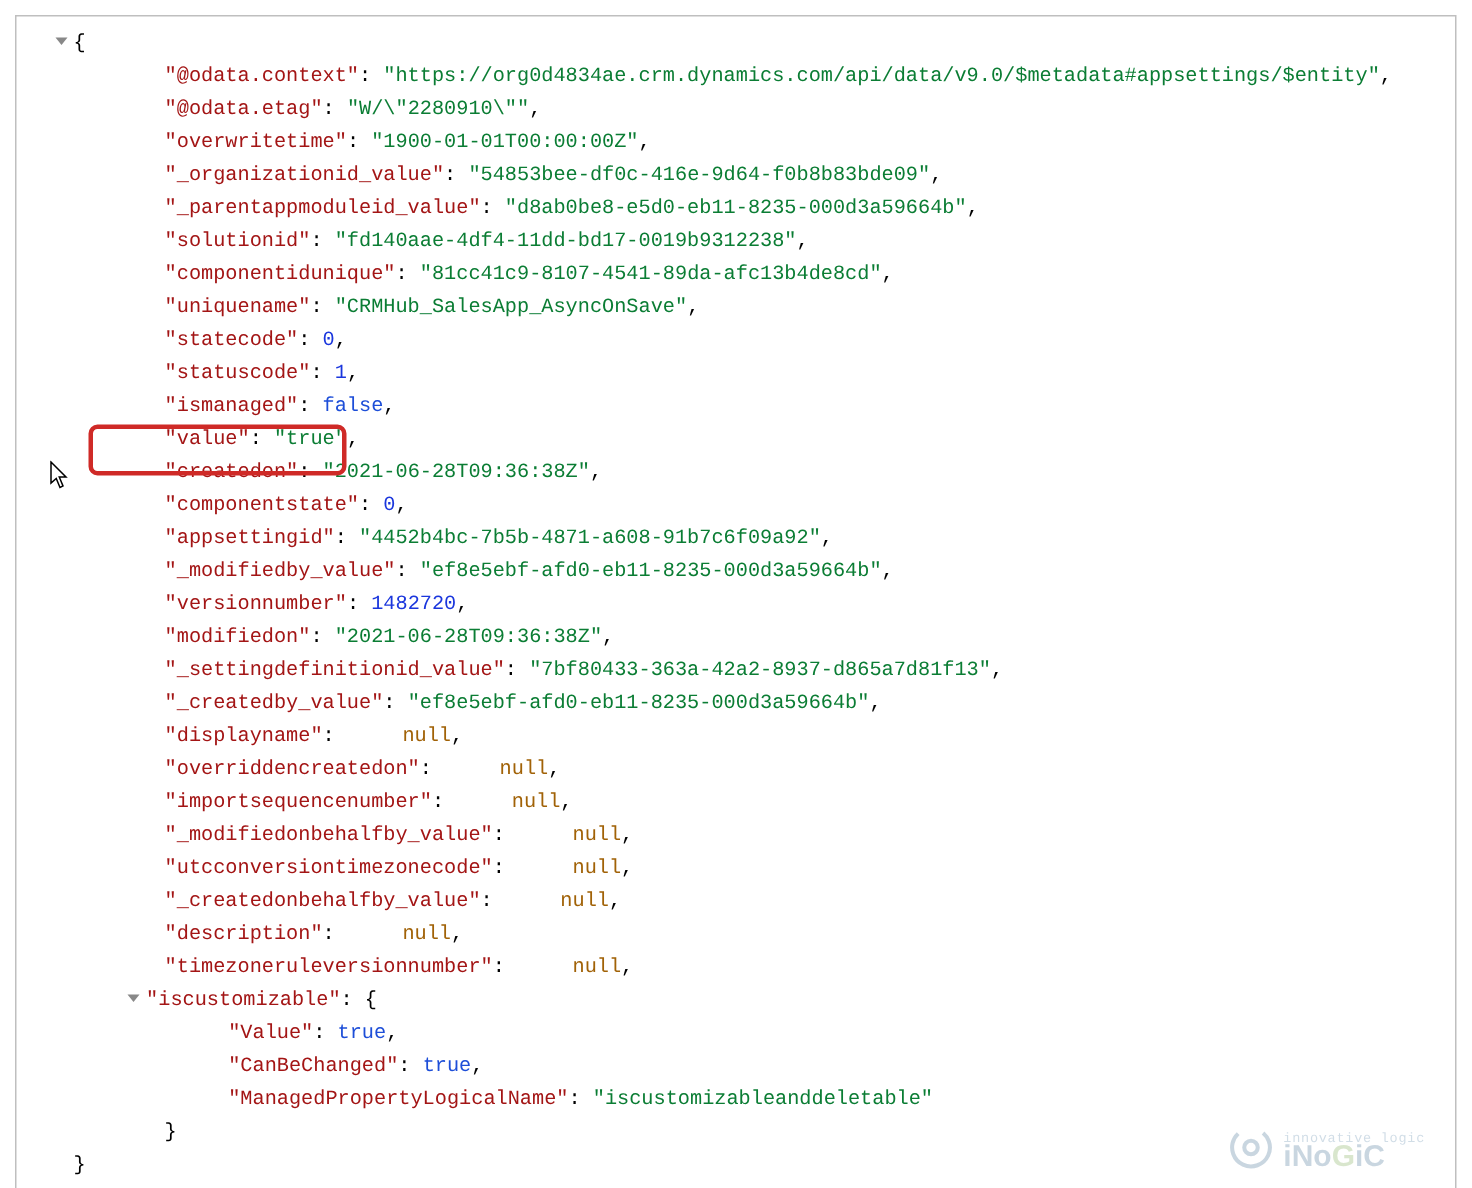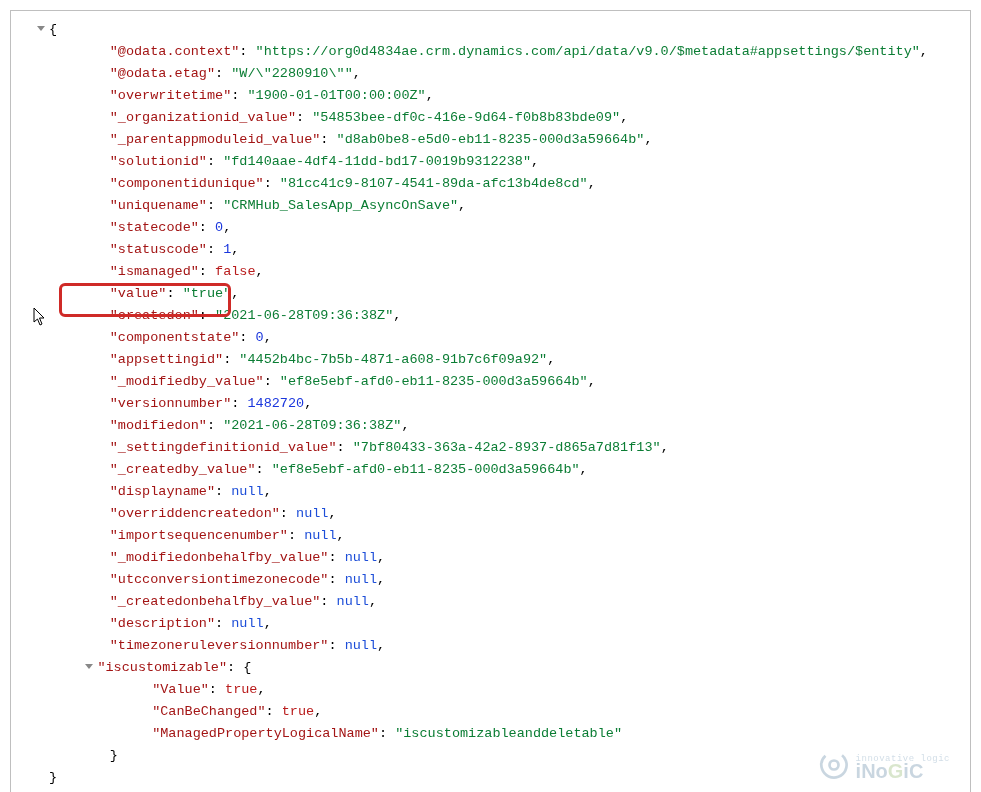--- a/index.html
+++ b/index.html
@@ -27,22 +27,22 @@
     margin-right: 4px;
     vertical-align: middle;
     border-top: 5px solid #888;
     border-left: 4px solid transparent;
     border-right: 4px solid transparent;
     transform: translateY(-1px);
   }
   .key { color: #a31515; }
   .str { color: #0b7d34; }
   .num { color: #1a36dd; }
-  .bool { color: #b91c1c; }
-  .nullv { color: #1d4ed8; }
+  .bool { color: #1d4ed8; }
+  .nullv { color: #a16207; margin-left: 37px; }
   .punct { color: #000; }
   .highlight-box {
     position: absolute;
     border: 3px solid #cf2a27;
     border-radius: 6px;
     pointer-events: none;
   }
   .cursor {
     position: absolute;
     width: 14px;

